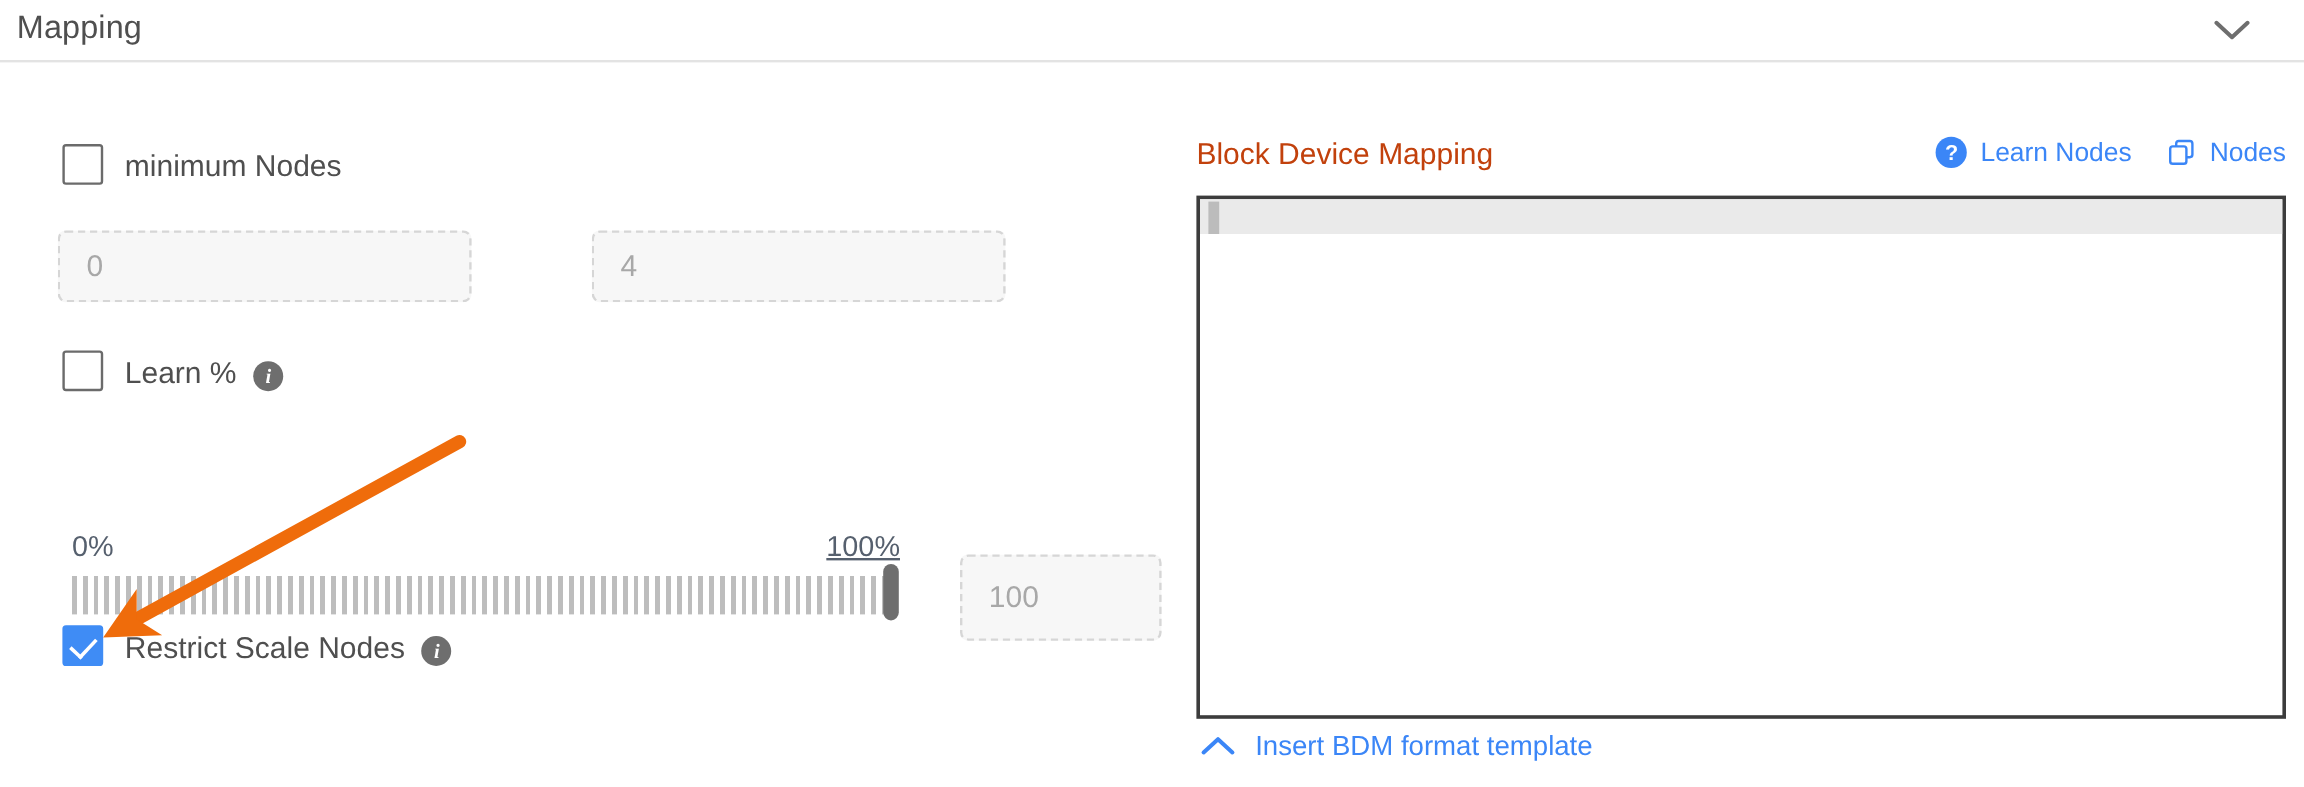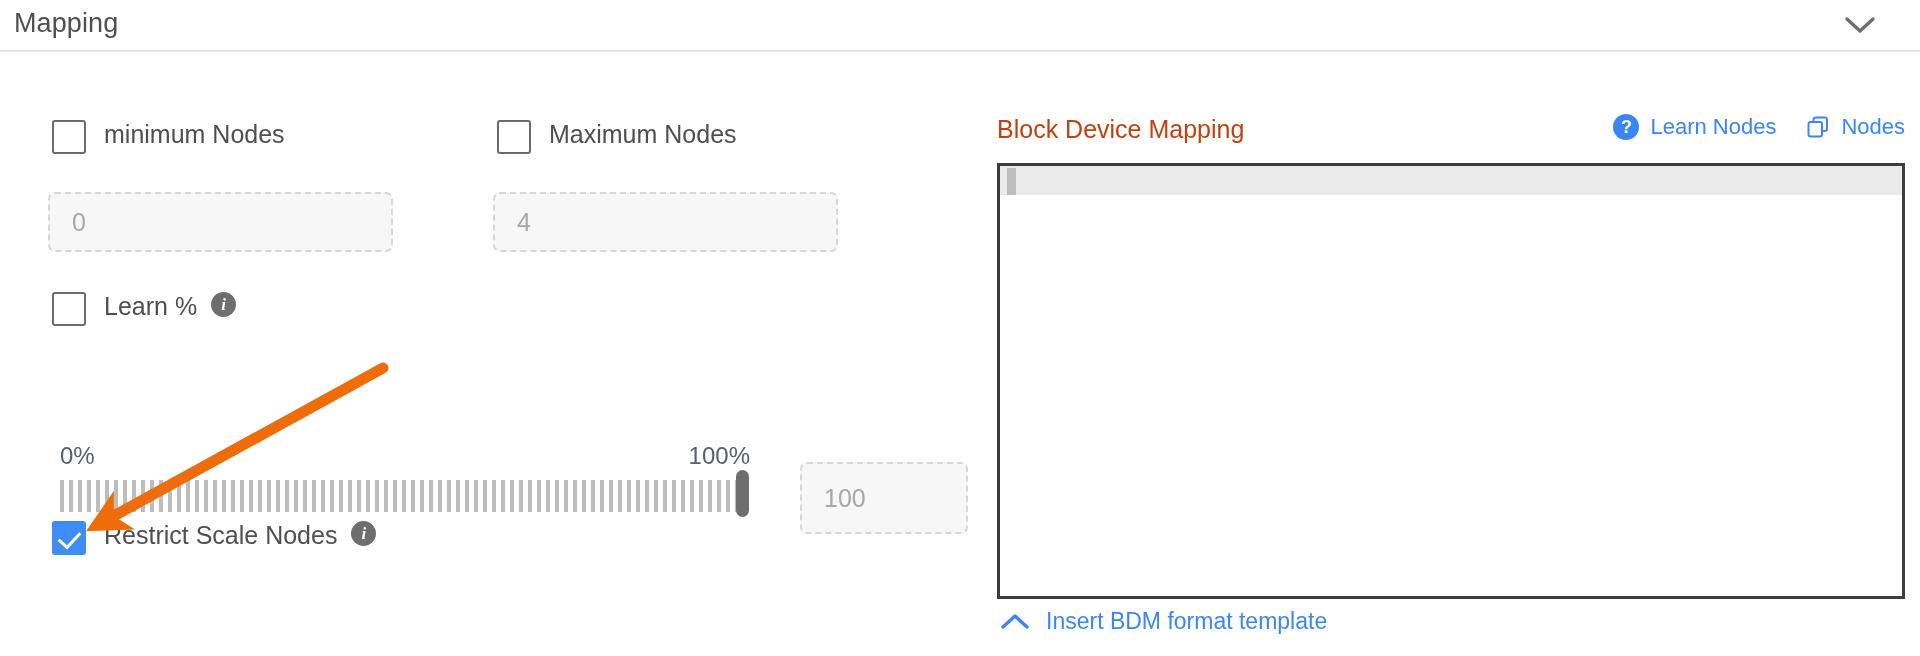--- a/index.html
+++ b/index.html
@@ -53,21 +53,21 @@
     position: absolute;
     left: 0;
     top: 52px;
     width: 960px;
     height: 604px;
   }
 
   .cb-row {
     position: absolute;
     display: flex;
-    align-items: flex-start;
+    align-items: flex-end;
   }
   .checkbox {
     width: 34px;
     height: 34px;
     border: 2.5px solid #6b6b6b;
     border-radius: 3px;
     background: #ffffff;
     box-sizing: border-box;
     cursor: pointer;
     flex: none;
@@ -133,21 +133,21 @@
     width: 690px;
     height: 70px;
   }
   .slider-minlabel, .slider-maxlabel {
     position: absolute;
     top: 0;
     font-size: 24px;
     color: #56606e;
   }
   .slider-minlabel { left: 0; }
-  .slider-maxlabel { right: 0; }
+  .slider-maxlabel { right: 0; text-decoration: underline; }
   .slider-track {
     position: absolute;
     left: 0;
     top: 38px;
     width: 690px;
     height: 32px;
     background-image: repeating-linear-gradient(
       to right,
       #bdbdbd 0px, #bdbdbd 4px,
       #ffffff 4px, #ffffff 9px);
@@ -273,24 +273,20 @@
 <div class="left-col">
 
   <div class="cb-row" style="left:52px; top:68px;">
     <span class="checkbox"></span>
     <span class="cb-label">minimum Nodes</span>
   </div>
   <div class="disabled-input" style="left:48px; top:140px; width:345px; height:60px;">
     <span>0</span>
   </div>
 
-  <div class="cb-row" style="left:497px; top:68px;">
-    <span class="checkbox"></span>
-    <span class="cb-label">Maximum Nodes</span>
-  </div>
   <div class="disabled-input" style="left:493px; top:140px; width:345px; height:60px;">
     <span>4</span>
   </div>
 
   <div class="cb-row" style="left:52px; top:240px;">
     <span class="checkbox"></span>
     <span class="cb-label">Learn %</span>
     <span class="info-icon">i</span>
   </div>
 

